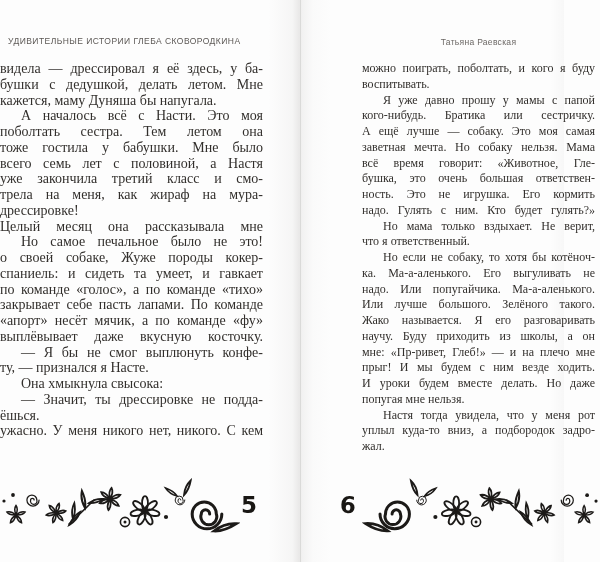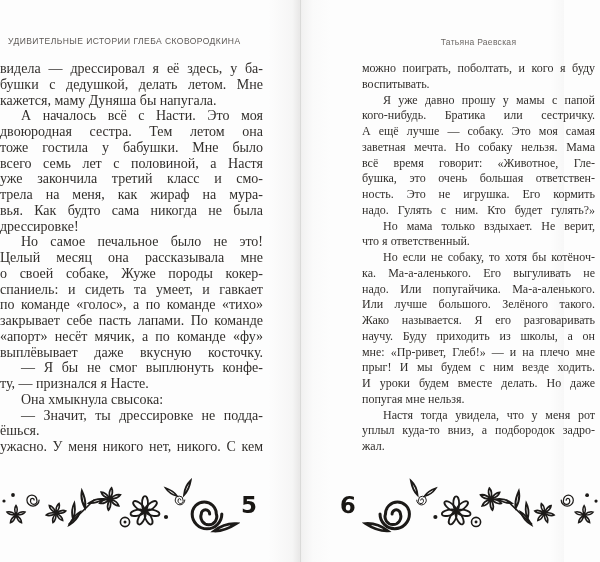--- a/index.html
+++ b/index.html
@@ -56,29 +56,28 @@
 
   <div class="running-header header-left">УДИВИТЕЛЬНЫЕ ИСТОРИИ ГЛЕБА СКОВОРОДКИНА</div>
 
   <div class="running-header header-right">Татьяна Раевская</div>
 
   <div class="text-column column-left">
       <div class="line">видела — дрессировал я её здесь, у ба-</div>
       <div class="line">бушки с дедушкой, делать летом. Мне</div>
       <div class="line endline">кажется, маму Дуняша бы напугала.</div>
       <div class="line indent">А началось всё с Насти. Это моя</div>
-      <div class="line">двоюродная сестра. Тем летом она</div>
+      <div class="line">поболтать сестра. Тем летом она</div>
       <div class="line">тоже гостила у бабушки. Мне было</div>
       <div class="line">всего семь лет с половиной, а Настя</div>
       <div class="line">уже закончила третий класс и смо-</div>
       <div class="line">трела на меня, как жираф на мура-</div>
-      <div class="line">вья. Как будто сама никогда не была</div>
       <div class="line endline">дрессировке!</div>
+      <div class="line">Целый месяц она рассказывала мне</div>
       <div class="line indent">Но самое печальное было не это!</div>
-      <div class="line">Целый месяц она рассказывала мне</div>
       <div class="line">о своей собаке, Жуже породы кокер-</div>
       <div class="line">спаниель: и сидеть та умеет, и гавкает</div>
       <div class="line">по команде «голос», а по команде «тихо»</div>
       <div class="line">закрывает себе пасть лапами. По команде</div>
       <div class="line">«апорт» несёт мячик, а по команде «фу»</div>
       <div class="line">выплёвывает даже вкусную косточку.</div>
       <div class="line indent">— Я бы не смог выплюнуть конфе-</div>
       <div class="line endline">ту, — признался я Насте.</div>
       <div class="line indent endline">Она хмыкнула свысока:</div>
       <div class="line indent">— Значит, ты дрессировке не подда-</div>

